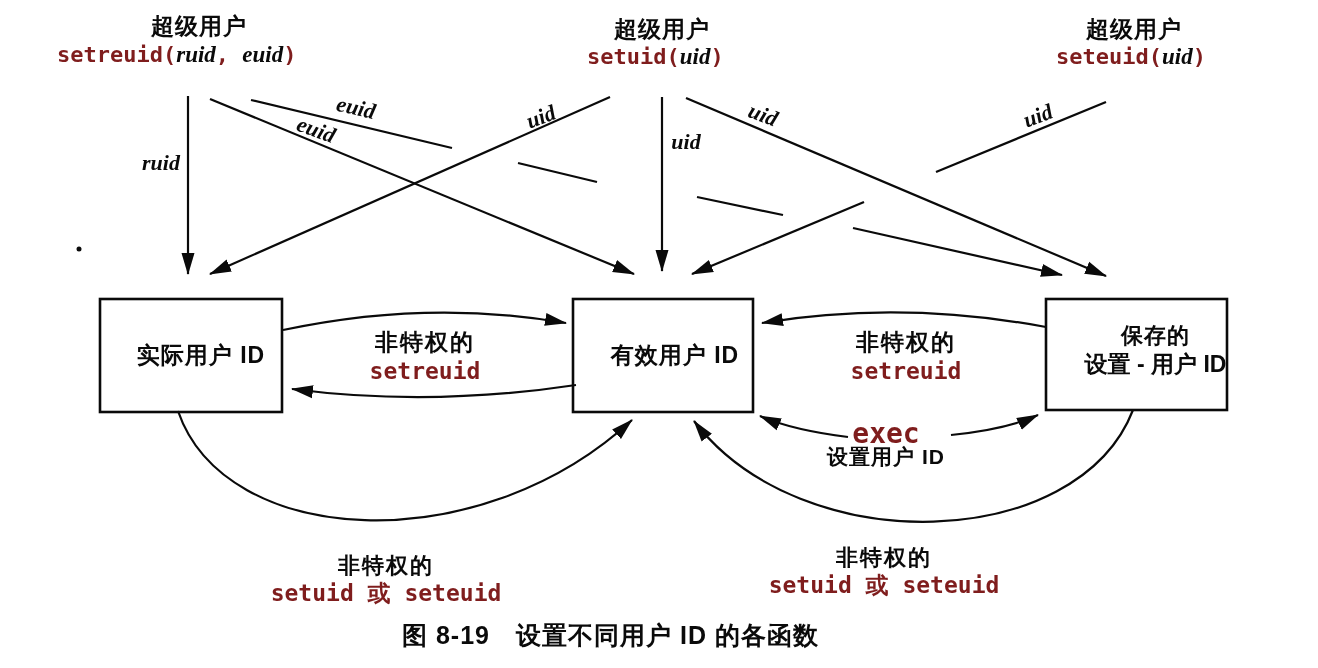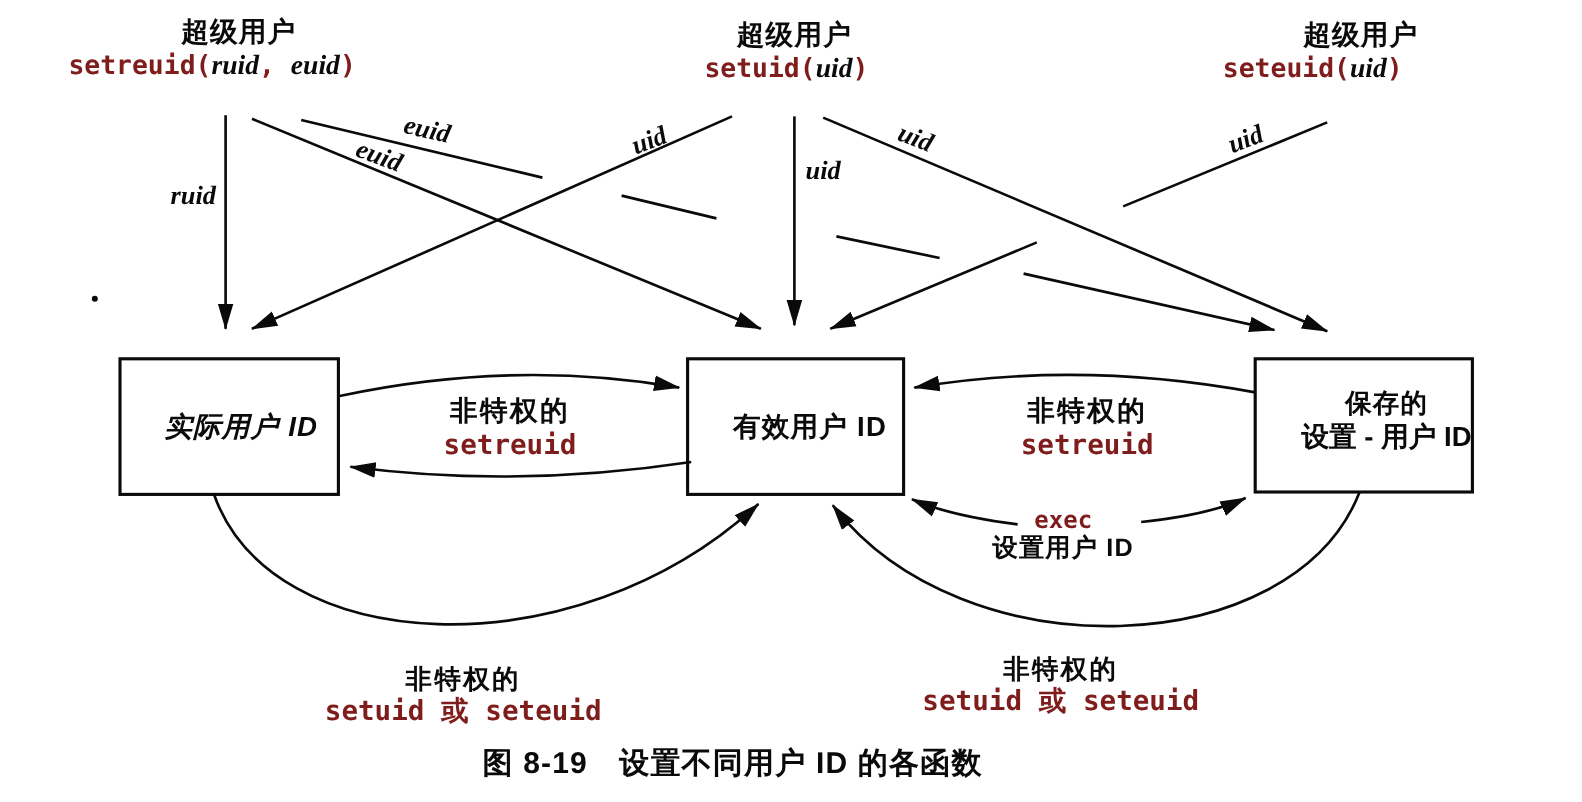--- a/index.html
+++ b/index.html
@@ -10,21 +10,21 @@
   .mono{font-family:"DejaVu Sans Mono","Liberation Mono",monospace;font-weight:bold;color:#7f1d1d;}
   .ital{font-family:"Liberation Serif","DejaVu Serif",serif;font-style:italic;font-weight:bold;color:#0a0a0a;}
   .ctr{text-align:center;}
   .fn-caller{font-size:23px;letter-spacing:1px;}
   .fn-code{font-size:22px;white-space:nowrap;}
   .fn-code .ital{font-size:23px;}
   .arr-lab{font-size:22px;white-space:nowrap;}
   .boxlab{display:flex;align-items:center;justify-content:center;font-size:23px;letter-spacing:1px;}
   .pairlab .l1{font-size:23px;line-height:30px;letter-spacing:2px;}
   .pairlab .l2{font-size:23px;line-height:28px;}
-  .execlab .l1{font-size:20px;line-height:23px;}
+  .execlab .l1{font-size:28px;line-height:23px;}
   .execlab .l2{font-size:21px;line-height:23px;letter-spacing:1px;}
   .botlab .l1{font-size:22px;line-height:27px;letter-spacing:2px;}
   .botlab .l2{font-size:23px;line-height:28px;}
   .caption{font-size:25px;letter-spacing:1px;white-space:nowrap;}
   .caption .gap{margin-left:26px;}
   svg{position:absolute;left:0;top:0;}
 </style>
 </head>
 <body>
 
@@ -71,31 +71,31 @@
     <circle cx="79" cy="249" r="2.5" fill="#0a0a0a"></circle>
   </svg>
 
   <div class="abs cjk fn-caller ctr" style="left:148px;top:11px;width:102px;">超级用户</div>
   <div class="abs fn-code" style="left:57px;top:42px;"><span class="mono">setreuid(</span><span class="ital">ruid</span><span class="mono">, </span><span class="ital">euid</span><span class="mono">)</span></div>
 
   <div class="abs cjk fn-caller ctr" style="left:612px;top:14px;width:100px;">超级用户</div>
   <div class="abs fn-code" style="left:587px;top:44px;"><span class="mono">setuid(</span><span class="ital">uid</span><span class="mono">)</span></div>
 
   <div class="abs cjk fn-caller ctr" style="left:1085px;top:14px;width:98px;">超级用户</div>
-  <div class="abs fn-code" style="left:1019px;top:44px;text-align:center;"><span class="mono">seteuid(</span><span class="ital">uid</span><span class="mono">)</span></div>
+  <div class="abs fn-code" style="left:1056px;top:44px;text-align:center;"><span class="mono">seteuid(</span><span class="ital">uid</span><span class="mono">)</span></div>
 
   <div class="abs ital arr-lab ctr" style="left:133px;top:150px;width:56px;">ruid</div>
   <div class="abs ital arr-lab ctr" style="left:328px;top:95px;width:56px;transform:rotate(13deg);">euid</div>
   <div class="abs ital arr-lab ctr" style="left:288px;top:117px;width:56px;transform:rotate(20deg);">euid</div>
   <div class="abs ital arr-lab ctr" style="left:513px;top:104px;width:56px;transform:rotate(-21deg);">uid</div>
   <div class="abs ital arr-lab ctr" style="left:664px;top:129px;width:44px;">uid</div>
   <div class="abs ital arr-lab ctr" style="left:735px;top:102px;width:56px;transform:rotate(21deg);">uid</div>
   <div class="abs ital arr-lab ctr" style="left:1010px;top:103px;width:56px;transform:rotate(-21deg);">uid</div>
 
-  <div class="abs cjk boxlab" style="left:100px;top:299px;width:202px;height:113px;font-style:italic;">实际用户 ID</div>
+  <div class="abs cjk boxlab" style="left:100px;top:299px;width:202px;height:113px;">实际用户 ID</div>
   <div class="abs cjk boxlab" style="left:573px;top:299px;width:204px;height:113px;">有效用户 ID</div>
   <div class="abs ctr" style="left:1046px;top:322px;width:219px;">
     <div class="cjk" style="font-size:22px;line-height:28px;letter-spacing:1px;">保存的</div>
     <div class="cjk" style="font-size:23px;line-height:28px;">设置 - 用户 ID</div>
   </div>
 
   <div class="abs ctr pairlab" style="left:341px;top:327px;width:168px;">
     <div class="cjk l1">非特权的</div>
     <div class="mono l2">setreuid</div>
   </div>

